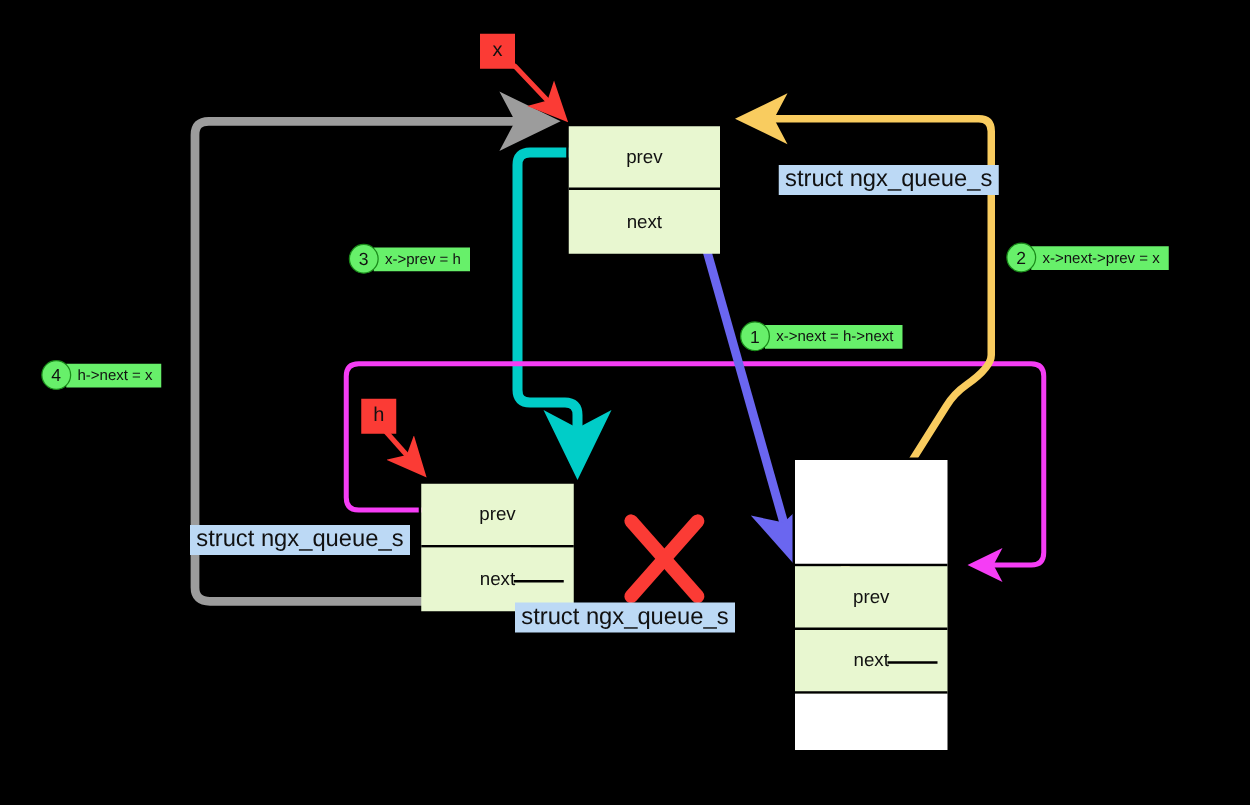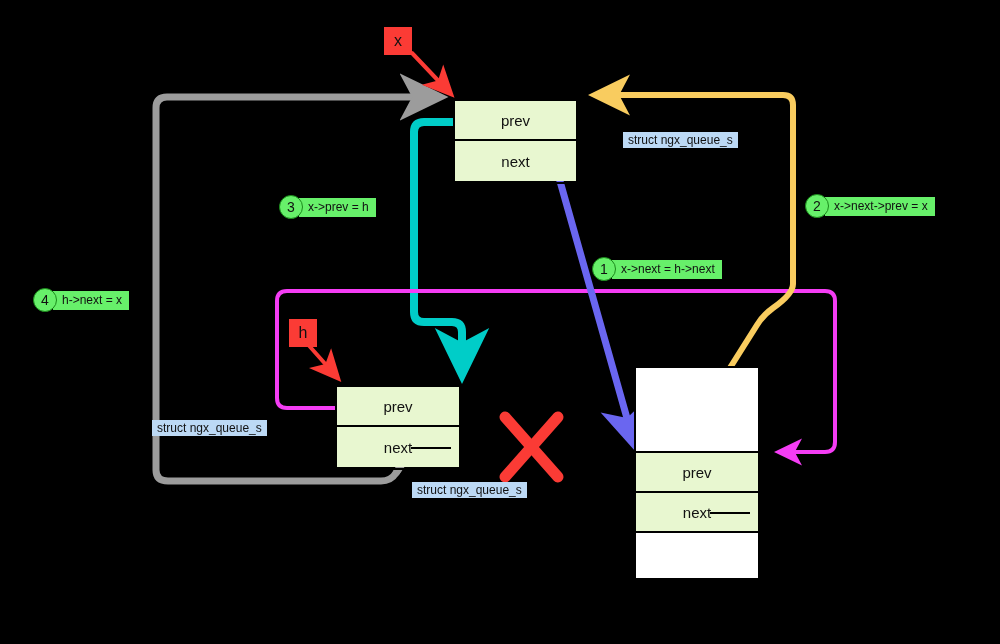--- a/index.html
+++ b/index.html
@@ -1,26 +1,26 @@
 <!DOCTYPE html>
 <html><head>
 <meta charset="utf-8">
 <style>
   html,body{margin:0;padding:0;background:#000;}
   body{width:1000px;height:644px;overflow:hidden;font-family:"Liberation Sans",sans-serif;}
   #stage{position:relative;width:1000px;height:644px;background:#000;}
   svg.layer{position:absolute;left:0;top:0;width:1000px;height:644px;}
   .node{position:absolute;border:2px solid #000;box-sizing:border-box;}
-  .cell{position:relative;height:40px;box-sizing:border-box;border-bottom:2px solid #000;
+  .cell{position:relative;height:51px;box-sizing:border-box;border-bottom:2px solid #000;
         display:flex;align-items:center;justify-content:center;font-size:15px;color:#111;}
   .cell:last-child{border-bottom:none;}
   .cell.green{background:#e8f7d0;}
   .cell.white{background:#ffffff;}
   .cell .stub{position:absolute;right:8px;top:50%;width:40px;height:2px;background:#000;}
-  .tag{position:absolute;font-size:12px;color:#111;padding:1px 5px;white-space:nowrap;}
+  .tag{position:absolute;font-size:19px;color:#111;padding:1px 5px;white-space:nowrap;}
   .tag.blue{background:#bcd9f5;}
   .tag.red{background:#fb3b35;color:#111;width:28px;height:28px;padding:0;
            display:flex;align-items:center;justify-content:center;font-size:16px;}
   .step{position:absolute;display:flex;align-items:center;white-space:nowrap;}
   .step .num{width:22px;height:22px;border-radius:50%;background:#67f06a;border:1px solid #1a8a1a;
              color:#111;font-size:14px;display:flex;align-items:center;justify-content:center;
              margin-right:-4px;z-index:2;}
   .step .txt{background:#67f06a;color:#111;font-size:12px;padding:2px 7px 3px 9px;}
 </style>
 </head>

